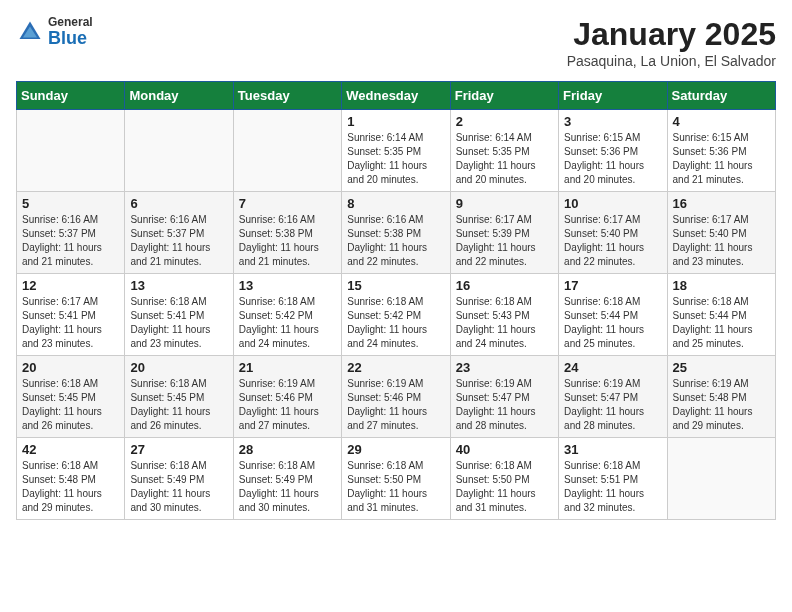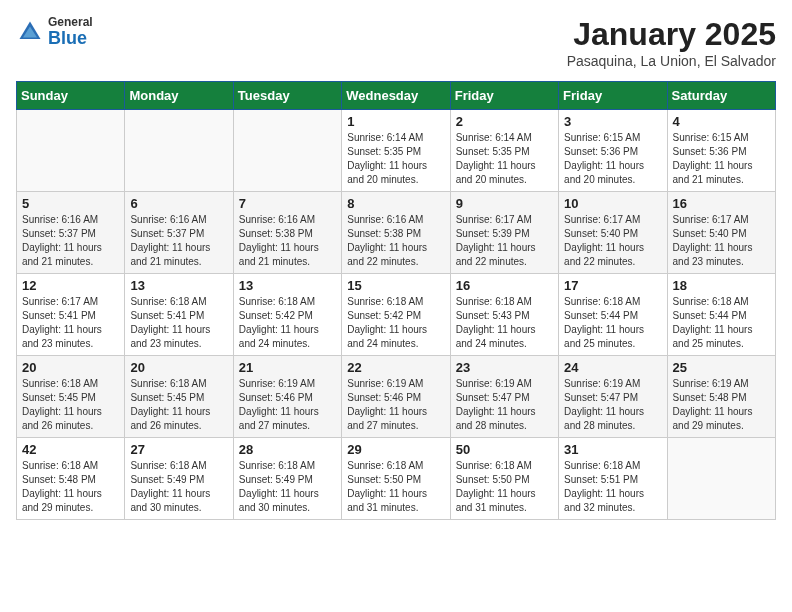--- a/index.html
+++ b/index.html
@@ -311,21 +311,21 @@
 Sunset: 5:49 PM
 Daylight: 11 hours and 30 minutes.</div>
         </td>
         <td>
           <span class="day-number">29</span>
           <div class="day-info" style="white-space: pre-wrap;">Sunrise: 6:18 AM
 Sunset: 5:50 PM
 Daylight: 11 hours and 31 minutes.</div>
         </td>
         <td>
-          <span class="day-number">50</span>
+          <span class="day-number">40</span>
           <div class="day-info" style="white-space: pre-wrap;">Sunrise: 6:18 AM
 Sunset: 5:50 PM
 Daylight: 11 hours and 31 minutes.</div>
         </td>
         <td>
           <span class="day-number">31</span>
           <div class="day-info" style="white-space: pre-wrap;">Sunrise: 6:18 AM
 Sunset: 5:51 PM
 Daylight: 11 hours and 32 minutes.</div>
         </td>

